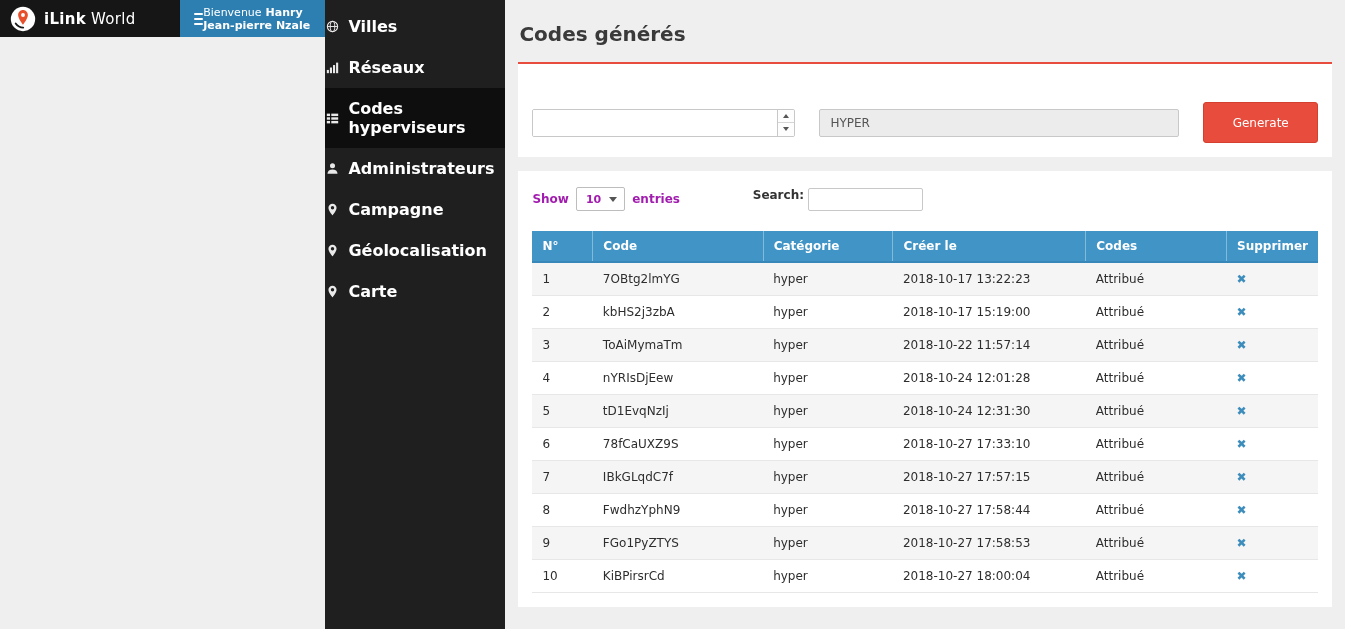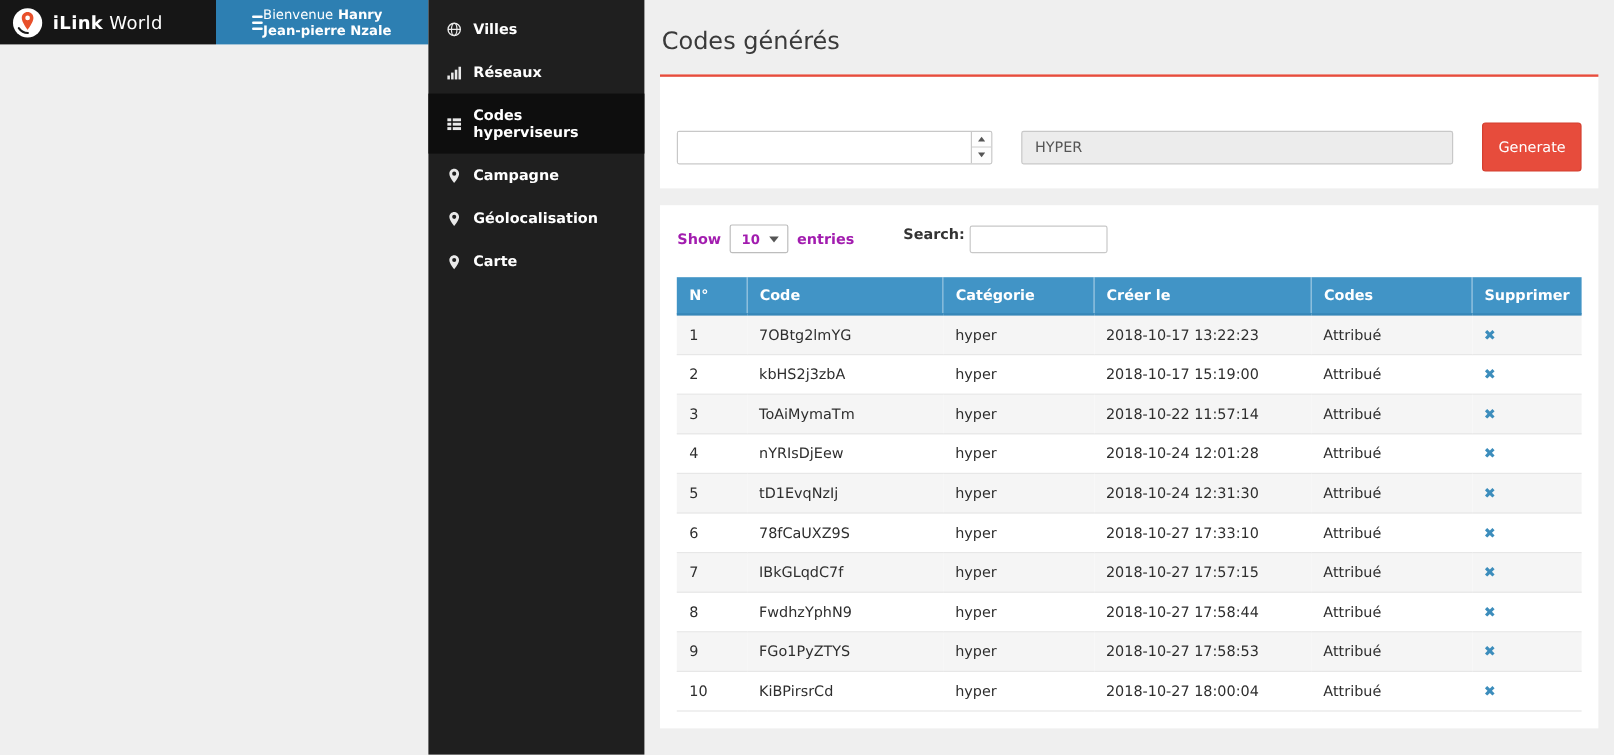--- a/index.html
+++ b/index.html
@@ -12,36 +12,36 @@
   }
 
   .app { display:flex; flex-direction:row; height:629px; }
 
   
   .topbar { display:flex; height:37px; flex:0 0 37px; }
   .brand { width:180px; background:var(--brand-bg); color:#fff; display:flex; align-items:center; gap:8px; padding:0 10px; }
   .brand .logo { flex:0 0 auto; display:flex; }
   .brand-text { font-size:15px; letter-spacing:.3px; white-space:nowrap; }
   .brand-bold { font-weight:bold; }
-  .topbar-main { flex:1; background:var(--topbar); display:flex; align-items:center; justify-content:space-between; padding:0 30px; }
+  .topbar-main { flex:1; background:var(--topbar); display:flex; align-items:center; justify-content:space-between; padding:0 14px; }
   .hamburger { width:18px; display:flex; flex-direction:column; gap:3px; cursor:pointer; }
   .hamburger i { display:block; height:2px; background:#fff; border-radius:1px; }
   .welcome { color:#fff; font-size:11px; }
   .welcome b { margin-left:4px; }
 
   
   .shell { display:flex; flex:1; min-height:0; }
   .sidebar { width:180px; flex:0 0 180px; background:var(--sidebar-bg); padding-top:6px; }
-  .side-item { display:flex; align-items:center; gap:9px; color:#fff; font-size:12px; font-weight:bold; padding:11px 15px; cursor:pointer; }
+  .side-item { display:flex; align-items:center; gap:9px; color:#fff; font-size:16px; font-weight:bold; padding:11px 1px; cursor:pointer; }
   .side-item svg { color:#e9e9e9; flex:0 0 auto; }
   .side-item.active { background:var(--sidebar-active); }
 
   
   .content { flex:1; min-width:0; padding:16px 13px 0 13px; overflow:hidden; }
-  .page-title { font-size:20px; font-weight:normal; color:#3a3a3a; padding:6px 1px 16px 1px; }
+  .page-title { font-size:20px; font-weight:bold; color:#3a3a3a; padding:6px 1px 16px 1px; }
 
   .panel-form { background:#fff; border-top:2px solid var(--accent); padding:38px 14px 14px 14px; }
   .form-row { display:flex; align-items:center; gap:24px; }
 
   .num-input { display:flex; width:263px; height:28px; background:#fff; border:1px solid #c8c8c8; border-radius:2px; overflow:hidden; }
   .num-input input { flex:1; border:0; outline:none; padding:0 8px; font-size:12px; font-family:inherit; min-width:0; }
   .spin { width:17px; border-left:1px solid #c8c8c8; display:flex; flex-direction:column; }
   .spin-btn { flex:1; display:flex; align-items:center; justify-content:center; cursor:pointer; background:#fdfdfd; }
   .spin-btn + .spin-btn { border-top:1px solid #d5d5d5; }
   .tri-up { width:0; height:0; border-left:3px solid transparent; border-right:3px solid transparent; border-bottom:4px solid #555; }
@@ -120,20 +120,27 @@
             <rect x="6.5" y="2" width="8.5" height="3"></rect>
             <rect x="1" y="6.5" width="4" height="3"></rect>
             <rect x="6.5" y="6.5" width="8.5" height="3"></rect>
             <rect x="1" y="11" width="4" height="3"></rect>
             <rect x="6.5" y="11" width="8.5" height="3"></rect>
           </svg>
         <span>Codes hyperviseurs</span>
       </div>
       <div class="side-item">
         <svg viewBox="0 0 16 16" width="13" height="13" fill="currentColor">
+            <circle cx="8" cy="4.6" r="3.1"></circle>
+            <path d="M1.8 14.5c0-3.4 2.8-5.2 6.2-5.2s6.2 1.8 6.2 5.2z"></path>
+          </svg>
+        <span>Administrateurs</span>
+      </div>
+      <div class="side-item">
+        <svg viewBox="0 0 16 16" width="13" height="13" fill="currentColor">
             <path d="M8 .8C5.2.8 3 3 3 5.8 3 9.4 8 15.2 8 15.2s5-5.8 5-9.4C13 3 10.8.8 8 .8zm0 7.1a2.1 2.1 0 1 1 0-4.2 2.1 2.1 0 0 1 0 4.2z"></path>
           </svg>
         <span>Campagne</span>
       </div>
       <div class="side-item">
         <svg viewBox="0 0 16 16" width="13" height="13" fill="currentColor">
             <path d="M8 .8C5.2.8 3 3 3 5.8 3 9.4 8 15.2 8 15.2s5-5.8 5-9.4C13 3 10.8.8 8 .8zm0 7.1a2.1 2.1 0 1 1 0-4.2 2.1 2.1 0 0 1 0 4.2z"></path>
           </svg>
         <span>Géolocalisation</span>
       </div>

